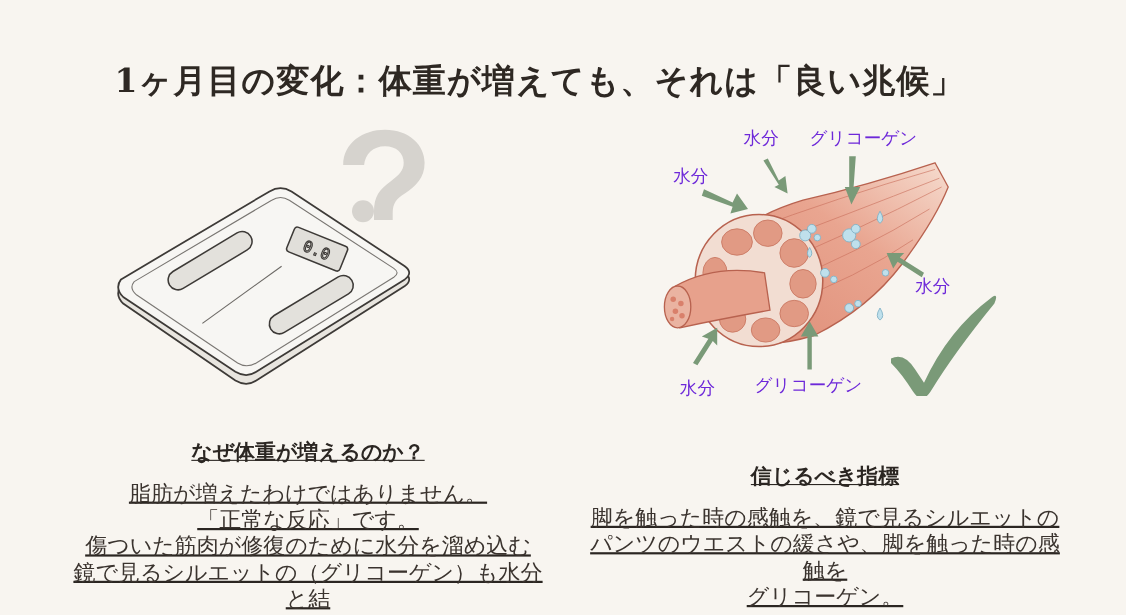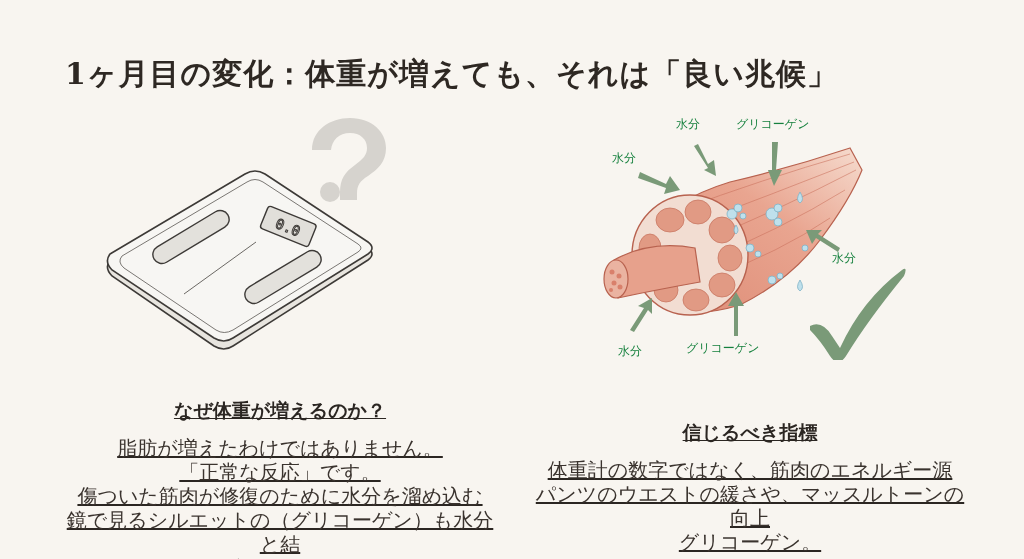--- a/index.html
+++ b/index.html
@@ -8,36 +8,36 @@
     background: #f8f5f0;
     font-family: "DejaVu Sans", sans-serif;
     color: #2b2622;
     position: relative;
   }
   .title {
     position: absolute; left: 0; width: 1024px; top: 34px;
     font-family: "DejaVu Serif", serif;
     font-weight: bold; font-size: 30px; letter-spacing: 1px;
     color: #2e2823;
-    padding-left: 65px; box-sizing: border-box;
+    padding-left: 104px; box-sizing: border-box;
   }
   .illus { position: absolute; }
   .illus svg { display: block; }
   .section {
     position: absolute; text-align: center; text-decoration: underline;
   }
   .section h2 {
     margin: 0 0 12px 0; font-size: 19px; font-weight: bold; color: #2b2622;
   }
   .section p {
     margin: 0; font-size: 20px; line-height: 24px; color: #3a332e;
   }
   .section p span { display: block; }
   .lbl {
-    position: absolute; font-size: 12px; color: #15803d; white-space: nowrap;
+    position: absolute; font-size: 16px; color: #6d28d9; white-space: nowrap;
   }
 </style>
 </head>
 <body>
 
 <h1 class="title">1ヶ月目の変化：体重が増えても、それは「良い兆候」</h1>
 
 <div class="illus" style="left:100px; top:110px;">
   <svg width="300" height="260" viewBox="0 0 300 260">
 
@@ -151,17 +151,17 @@
     <span>「正常な反応」です。</span>
     <span>傷ついた筋肉が修復のために水分を溜め込む</span>
     <span>鏡で見るシルエットの（グリコーゲン）も水分と結</span>
     <span>合します。</span>
   </p>
 </div>
 
 <div class="section" style="left:530px; width:440px; top:420px;">
   <h2>信じるべき指標</h2>
   <p>
-    <span>体重計の数字ではなく、筋肉のエネルギー源</span>
-    <span>パンツのウエストの緩さや、マッスルトーンの向上</span>
+    <span>脚を触った時の感触を、鏡で見るシルエットの</span>
+    <span>パンツのウエストの緩さや、脚を触った時の感触を</span>
     <span>グリコーゲン。</span>
   </p>
 </div>
 
 </body></html>

